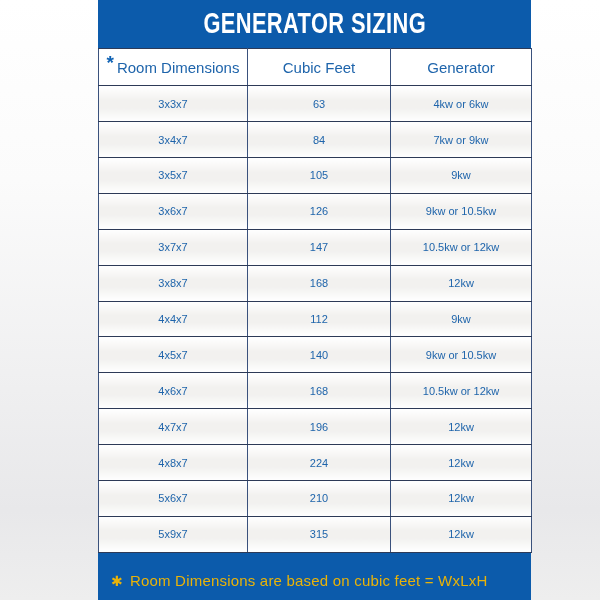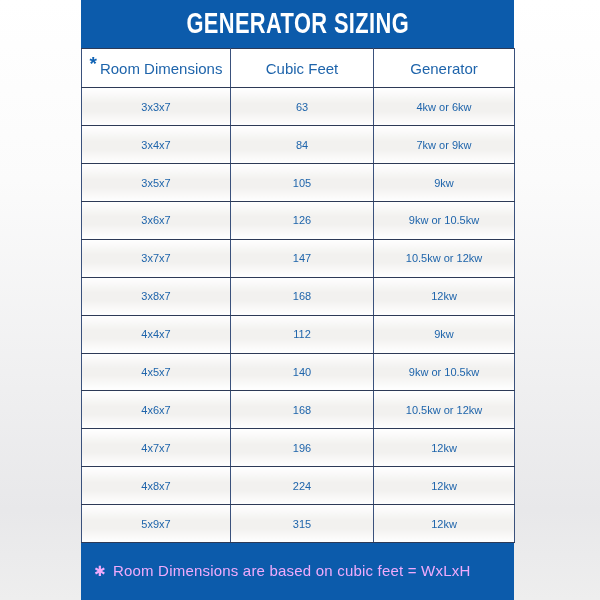--- a/index.html
+++ b/index.html
@@ -9,21 +9,21 @@
     height: 600px;
     overflow: hidden;
     font-family: "Liberation Sans", sans-serif;
   }
   body {
     position: relative;
     background: linear-gradient(180deg, #ffffff 0%, #fbfbfb 30%, #efeff0 65%, #e8e8ea 85%, #eeeeee 100%);
   }
   .poster {
     position: absolute;
-    left: 81px;
+    left: 98px;
     top: 0;
     width: 433px;
     height: 600px;
     display: flex;
     flex-direction: column;
   }
   .title-band {
     height: 48px;
     flex: none;
     background: #0c5bab;
@@ -78,24 +78,24 @@
     top: -4px;
     margin-right: 3px;
   }
   table.sizing td {
     height: 26px;
     color: #1e64ab;
     font-size: 11px;
     background: linear-gradient(180deg, #ffffff 0%, #f2f1ef 40%, #f2f1ef 62%, #ffffff 100%);
   }
   .footer-band {
-    height: 57px;
+    height: 47px;
     flex: none;
     background: #0c5bab;
-    color: #f0abfc;
+    color: #eab308;
     box-sizing: border-box;
     padding: 19px 10px 16px 13px;
     font-size: 15px;
     letter-spacing: 0.2px;
     white-space: nowrap;
   }
   .foot-marker {
     font-size: 14px;
     margin-right: 7px;
   }
@@ -171,20 +171,25 @@
         <td>4x7x7</td>
         <td>196</td>
         <td>12kw</td>
       </tr>
       <tr>
         <td>4x8x7</td>
         <td>224</td>
         <td>12kw</td>
       </tr>
       <tr>
+        <td>5x6x7</td>
+        <td>210</td>
+        <td>12kw</td>
+      </tr>
+      <tr>
         <td>5x9x7</td>
         <td>315</td>
         <td>12kw</td>
       </tr>
     </tbody>
       </table>
   </div>
 
   <div class="footer-band">
     <span class="foot-marker">✱</span><span>Room Dimensions are based on cubic feet = WxLxH</span>

